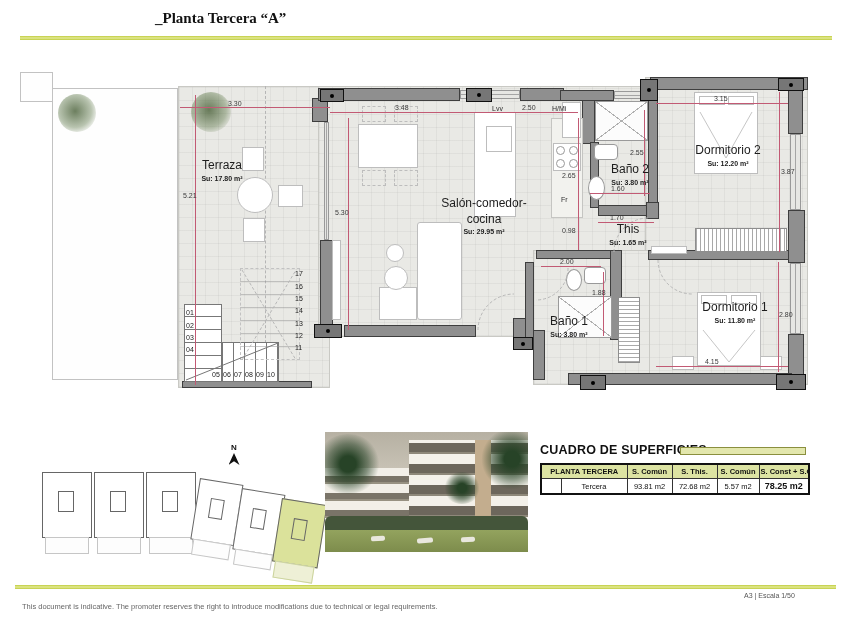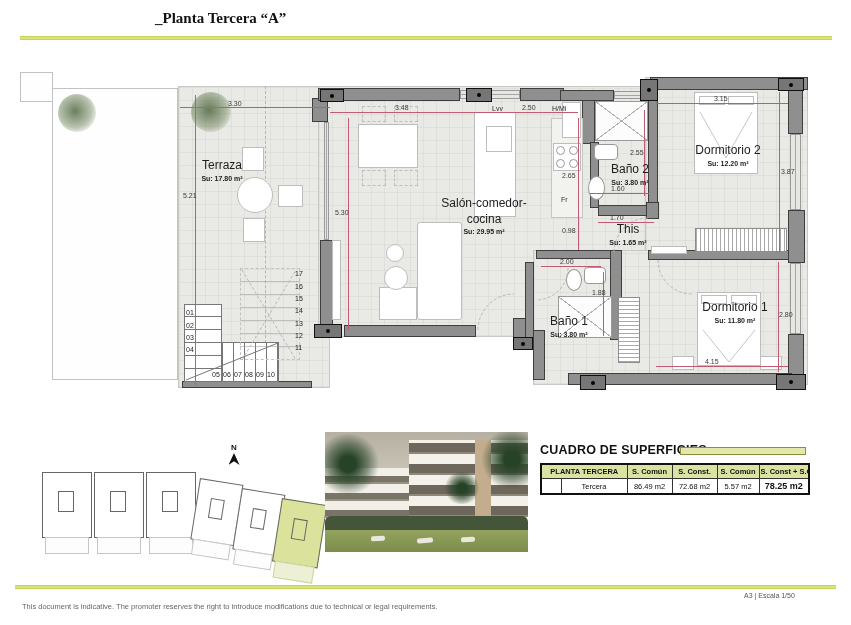--- a/index.html
+++ b/index.html
@@ -334,28 +334,28 @@
           <col style="width:66px">
           <col style="width:45px">
         <col style="width:45px">
           <col style="width:42px">
           <col style="width:50px">
       </colgroup>
       <tbody>
           <tr>
         <th colspan="2">PLANTA TERCERA</th>
         <th>S. Común</th>
-        <th>S. Const.</th>
+        <th>S. This.</th>
         <th>S. Común</th>
         <th>S. Const + S.C</th>
       </tr>
       <tr>
         <td></td>
         <td>Tercera</td>
-        <td>86.49 m2</td>
+        <td>93.81 m2</td>
         <td>72.68 m2</td>
         <td>5.57 m2</td>
         <td class="tot">78.25 m2</td>
       </tr>
     </tbody>
       </table>
   </div>
 
   <div class="accent-line" style="left:15px;top:585px;width:821px;height:3.5px;"></div>
   <div class="foot-en" style="left:22px;top:602px;">This document is indicative. The promoter reserves the right to introduce modifications due to technical or legal requirements.</div>

